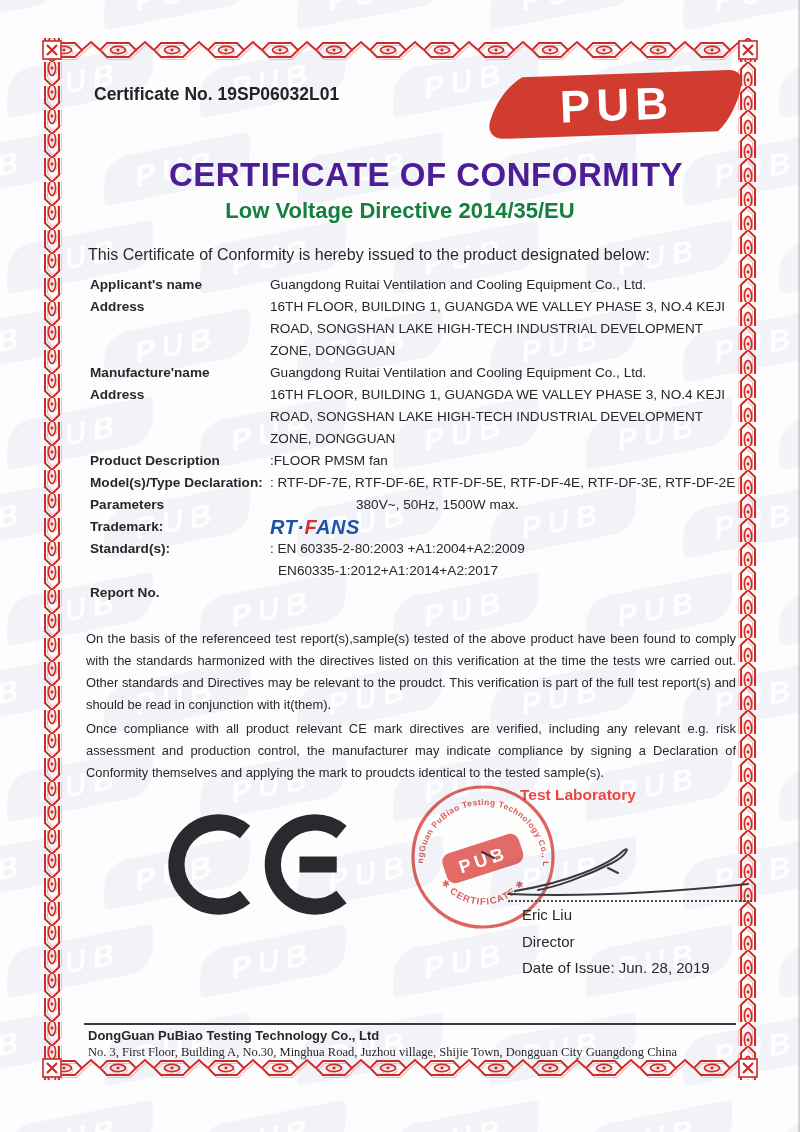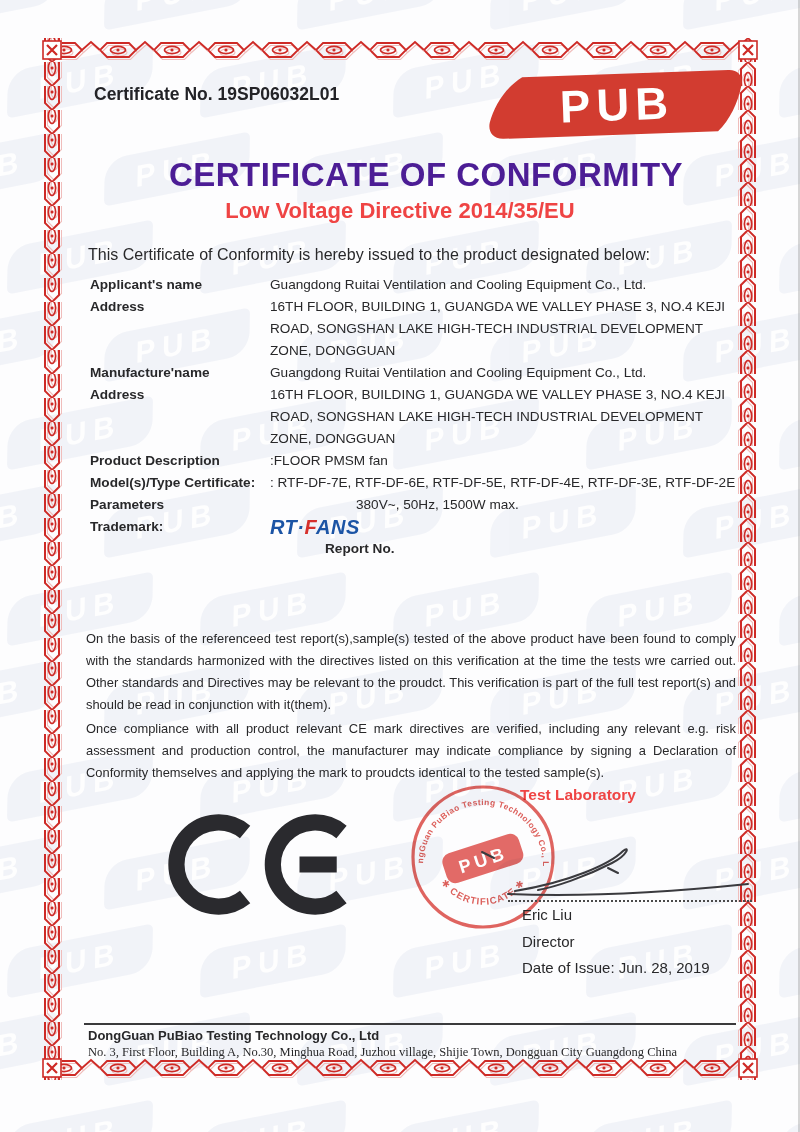--- a/index.html
+++ b/index.html
@@ -11,24 +11,24 @@
       transform:rotate(-11deg) skewX(-12deg);display:flex;align-items:center;justify-content:center;
       color:#ffffff;font-weight:bold;font-size:30px;letter-spacing:7px;opacity:.55;}
   
   .band{position:absolute;z-index:2;}
   .corner{position:absolute;z-index:3;}
   
   .c{position:absolute;z-index:4;}
   #certno{left:94px;top:84px;font-size:17.5px;font-weight:bold;color:#232327;}
   #publogo{left:486px;top:72px;transform:rotate(-2deg);}
   #title{left:60px;top:156px;width:680px;text-align:center;font-size:33px;font-weight:bold;color:#4c1d95;letter-spacing:.5px;margin-left:26px;}
-  #subtitle{left:60px;top:198px;width:680px;text-align:center;font-size:22px;font-weight:bold;color:#ef4444;}
+  #subtitle{left:60px;top:198px;width:680px;text-align:center;font-size:22px;font-weight:bold;color:#15803d;}
   #intro{left:88px;top:246px;font-size:16px;}
   #fields{left:90px;top:274px;width:650px;font-size:13.6px;line-height:22px;}
-  .frow{display:flex;justify-content:center;}
+  .frow{display:flex;}
   .flabel{width:180px;flex-shrink:0;font-weight:bold;}
   .fvalue{flex:1;}
   .tmwrap{font-style:italic;font-weight:bold;font-size:20px;letter-spacing:.5px;line-height:22px;}
   .tm-blue{color:#1b54a5;}
   .tm-red{color:#d6302c;}
   #paras{left:86px;top:628px;width:650px;font-size:12.9px;line-height:22px;text-align:justify;}
   #paras p{margin:0 0 2px 0;}
   #testlab{left:520px;top:786px;font-size:15.5px;font-weight:bold;color:#ef4444;}
   #cemark{left:155px;top:812px;}
   #stamp{left:405px;top:779px;opacity:.85;mix-blend-mode:multiply;}
@@ -253,35 +253,42 @@
           <div class="fline">ZONE, DONGGUAN</div>
         </div>
       </div>
       <div class="frow">
         <div class="flabel">Product Description</div>
         <div class="fvalue">
           <div class="fline">:FLOOR PMSM fan</div>
         </div>
       </div>
       <div class="frow">
-        <div class="flabel">Model(s)/Type Certificate:</div>
+        <div class="flabel">Model(s)/Type Declaration:</div>
         <div class="fvalue">
           <div class="fline">: RTF-DF-7E, RTF-DF-6E, RTF-DF-5E, RTF-DF-4E, RTF-DF-3E, RTF-DF-2E</div>
         </div>
       </div>
       <div class="frow">
         <div class="flabel">Parameters</div>
         <div class="fvalue">
           <div class="fline" style="padding-left: 86px;">380V~, 50Hz, 1500W max.</div>
         </div>
       </div>
       <div class="frow">
         <div class="flabel">Trademark:</div>
         <div class="fvalue">
           <div class="tmwrap"><span class="tm-blue">RT·</span><span class="tm-red">F</span><span class="tm-blue">ANS</span></div>
+        </div>
+      </div>
+      <div class="frow">
+        <div class="flabel">Standard(s):</div>
+        <div class="fvalue">
+          <div class="fline">: EN 60335-2-80:2003 +A1:2004+A2:2009</div>
+          <div class="fline" style="padding-left: 8px;">EN60335-1:2012+A1:2014+A2:2017</div>
         </div>
       </div>
       <div class="frow">
         <div class="flabel">Report No.</div>
       </div>
     </div>
 
   <div class="c" id="paras">
       <p>On the basis of the referenceed test report(s),sample(s) tested of the above product have been found to comply with the standards harmonized with the directives listed on this verification at the time the tests wre carried out. Other standards and Directives may be relevant to the proudct. This verification is part of the full test report(s) and should be read in conjunction with it(them).</p>
       <p>Once compliance with all product relevant CE mark directives are verified, including any relevant e.g. risk assessment and production control, the manufacturer may indicate compliance by signing a Declaration of Conformity themselves and applying the mark to proudcts identical to the tested sample(s).</p>

